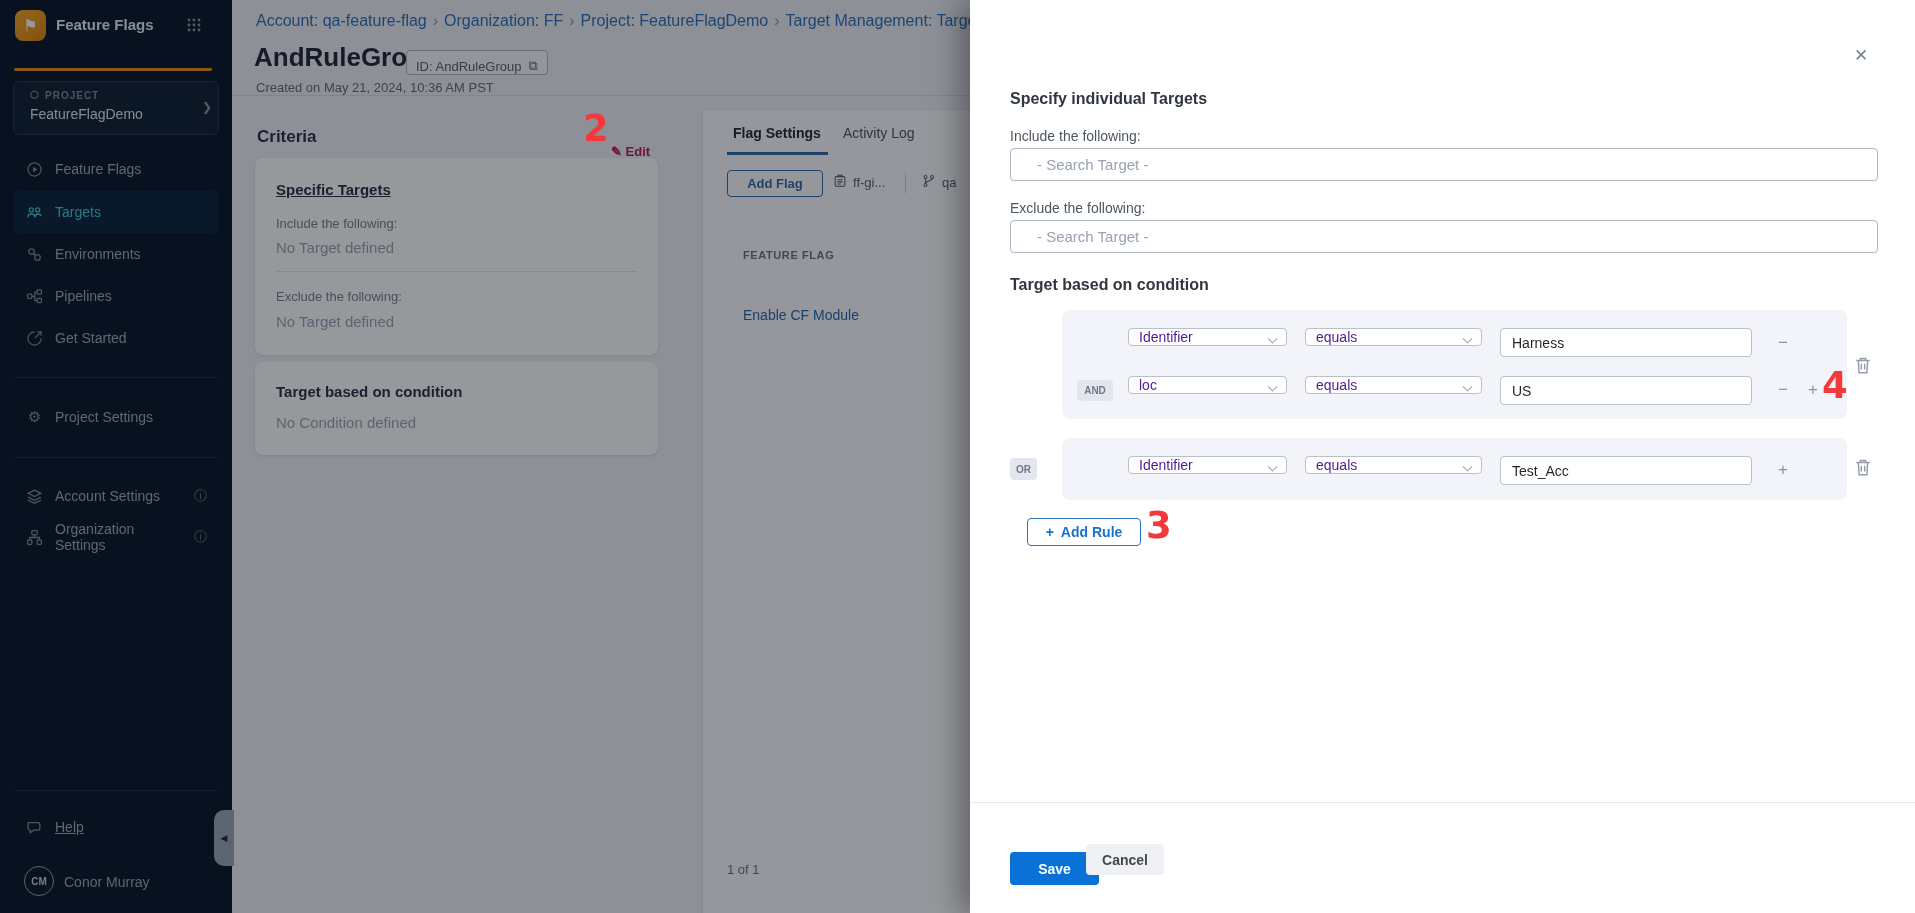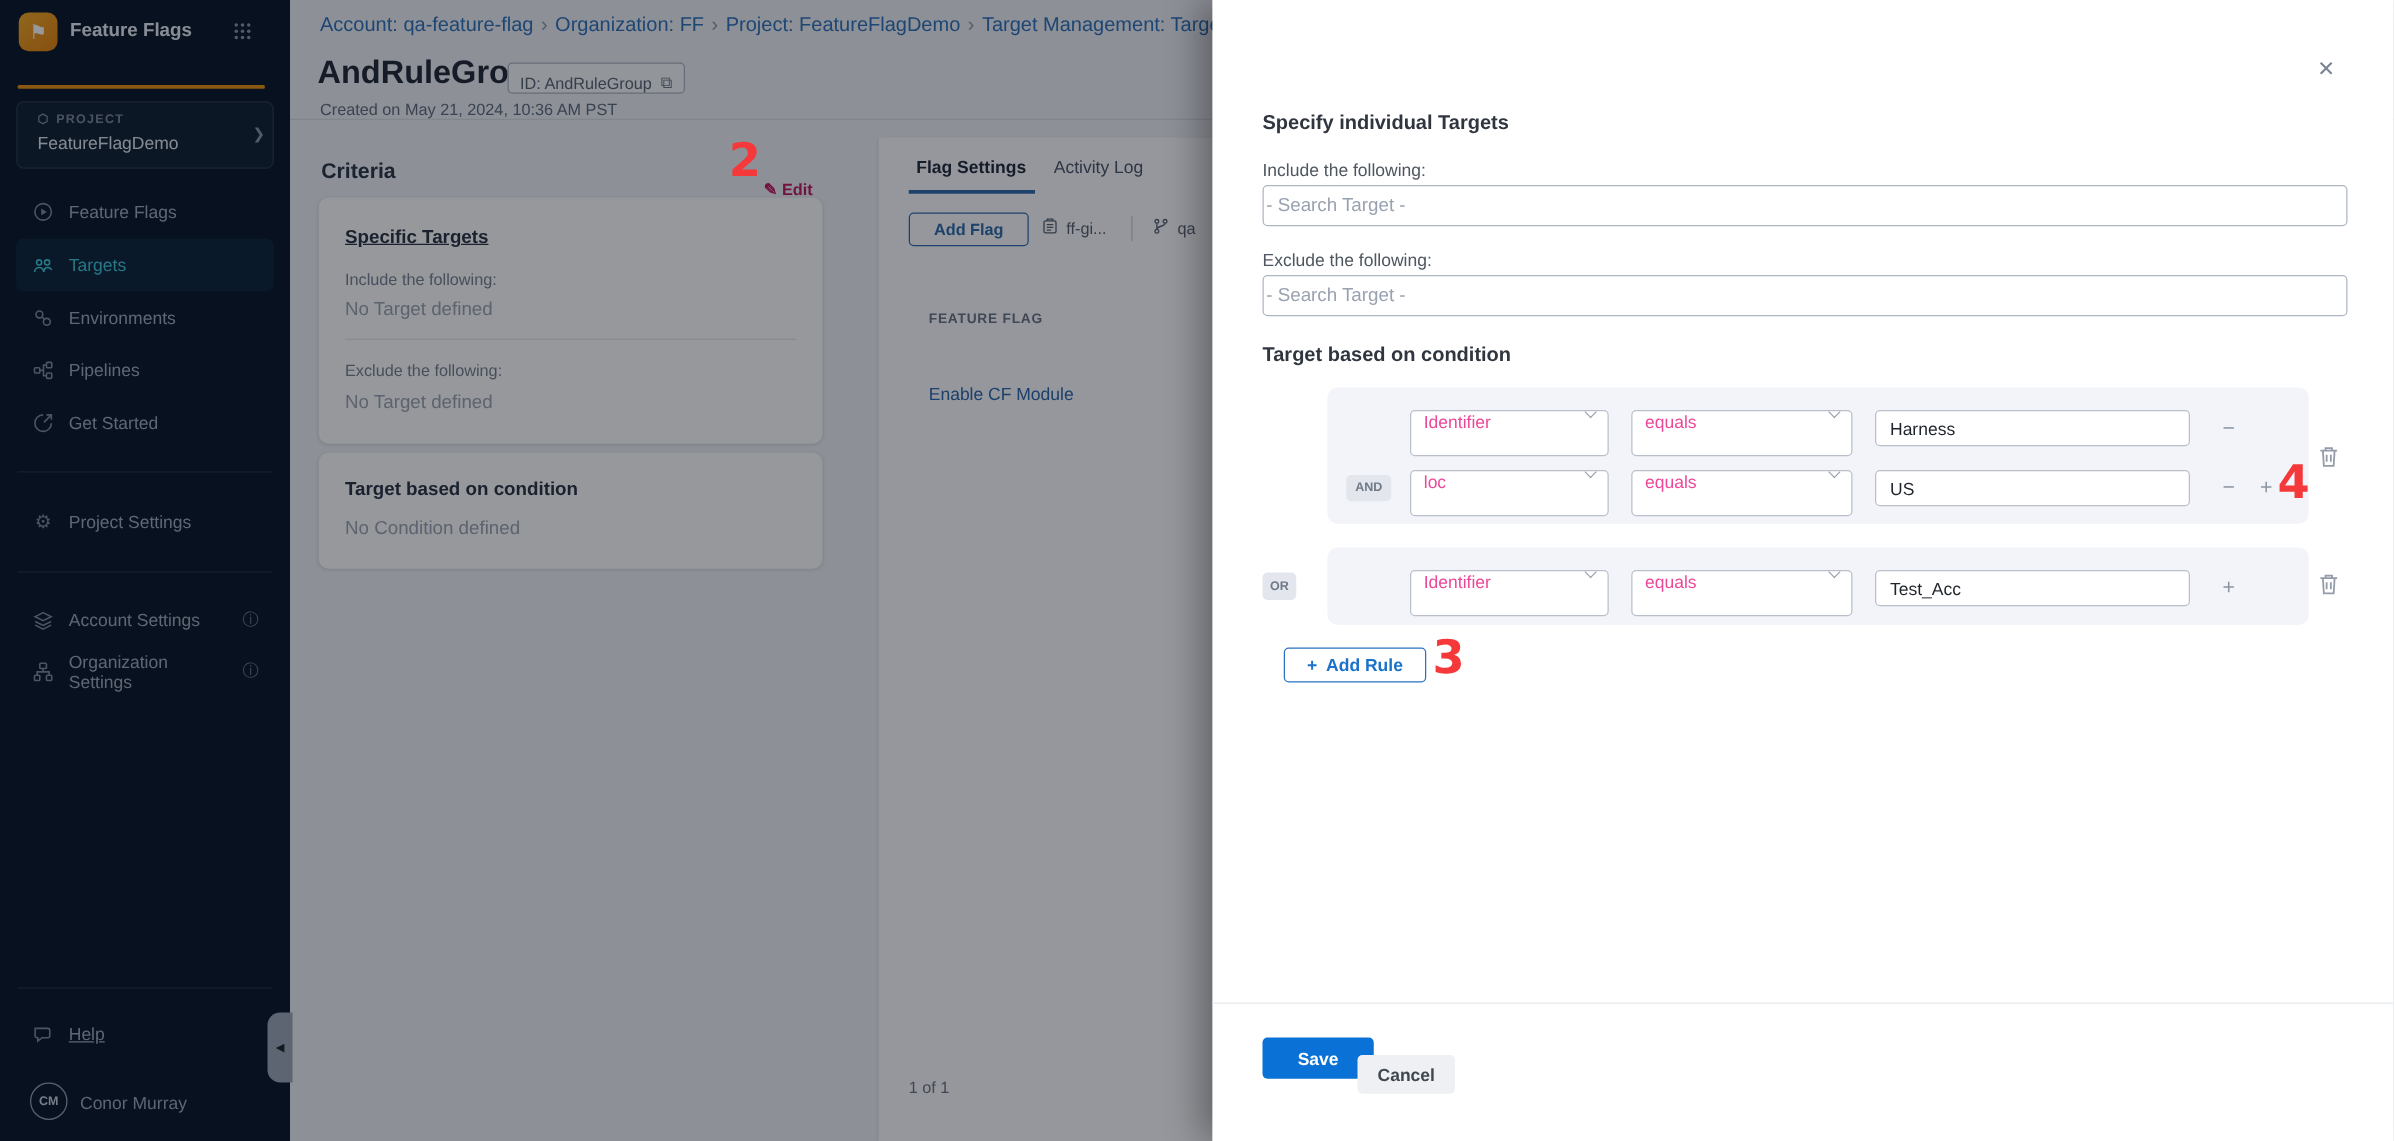--- a/index.html
+++ b/index.html
@@ -78,50 +78,50 @@
 
   
   .drawer { left:970px; top:0; width:945px; height:913px; background:#ffffff; z-index:50;
             box-shadow:-10px 0 28px rgba(0,0,0,0.35); }
   .drawer-close { left:878px; top:42px; width:26px; height:26px; color:#7a8494; font-size:17px;
                   display:flex; align-items:center; justify-content:center; }
   .drawer-title { left:40px; top:40px; font-size:25px; font-weight:700; color:#1c1f24; }
   .specify-head { left:40px; top:90px; font-size:16px; font-weight:700; color:#30363f; }
   .d-label { left:40px; font-size:14px; color:#4e565f; }
   .search-input { left:40px; width:868px; height:33px; border:1px solid #aeb6c2; border-radius:4px;
-                  padding:0 2px; font-size:15px; color:#2a3240; background:#fff;
+                  padding:0 26px; font-size:15px; color:#2a3240; background:#fff;
                   font-family:"Liberation Sans", sans-serif; }
   .search-input::placeholder { color:#99a2b0; }
   .cond-head { left:40px; top:276px; font-size:16px; font-weight:700; color:#30363f; }
 
   .rule-group { left:92px; width:785px; background:#f2f4f9; border-radius:8px; }
   .rg1 { top:310px; height:109px; }
   .rg2 { top:438px; height:62px; }
-  .sel { height:37px; background:#fff; border:1px solid #b9c0ca; border-radius:4px;
-         display:flex; align-items:flex-start; padding:0 10px; font-size:14px; color:#ec4899; }
+  .sel { height:18px; background:#fff; border:1px solid #b9c0ca; border-radius:4px;
+         display:flex; align-items:flex-end; padding:0 10px; font-size:14px; color:#4c1d95; }
   .sel .chev { margin-left:auto; width:7px; height:7px; border-right:1.5px solid #98a0ac;
                border-bottom:1.5px solid #98a0ac; transform:rotate(45deg) translate(-2px,-2px); }
   .sel-attr { left:66px; width:159px; }
   .sel-op  { left:243px; width:177px; }
   .val-input { left:438px; width:252px; height:29px; border:1px solid #b9c0ca; border-radius:4px;
                padding:0 11px; font-size:14px; color:#1e242b; background:#fff;
                font-family:"Liberation Sans", sans-serif; }
   .row1 { top:18px; } .row2 { top:66px; }
   .mini-btn { width:20px; height:20px; color:#8c95a2; font-size:17px; display:flex;
               align-items:center; justify-content:center; }
   .conn-chip { background:#e3e6ec; border-radius:4px; color:#6f7a89; font-size:10px; font-weight:700;
                display:flex; align-items:center; justify-content:center; }
   .and-chip { left:15px; top:70px; width:36px; height:21px; }
   .or-chip  { left:40px; top:458px; width:27px; height:22px; }
   .trash-btn { width:20px; height:20px; }
   .add-rule-btn { left:57px; top:518px; width:114px; height:28px; border:1.5px solid #2b72c4;
                   border-radius:4px; background:#fff; color:#1a73c8; font-size:14px; font-weight:700;
                   display:flex; align-items:center; justify-content:center; gap:7px; }
   .drawer-footer-div { left:0; top:802px; width:945px; height:1px; background:#e7e9ed; }
-  .save-btn { left:40px; top:830px; width:89px; height:33px; background:#0a72d6; border-radius:4px;
+  .save-btn { left:40px; top:852px; width:89px; height:33px; background:#0a72d6; border-radius:4px;
               color:#fff; font-size:14px; font-weight:700; display:flex; align-items:center;
               justify-content:center; border:none; }
   .cancel-btn { left:116px; top:844px; width:78px; height:31px; background:#eff0f3; border-radius:4px;
                 color:#3f4750; font-size:14px; font-weight:600; display:flex; align-items:center;
                 justify-content:center; border:none; }
 
   
   .anno { position:absolute; z-index:90; color:#f5393b; font-weight:800; font-size:37px;
           font-family:"DejaVu Sans", sans-serif; }
 </style>

